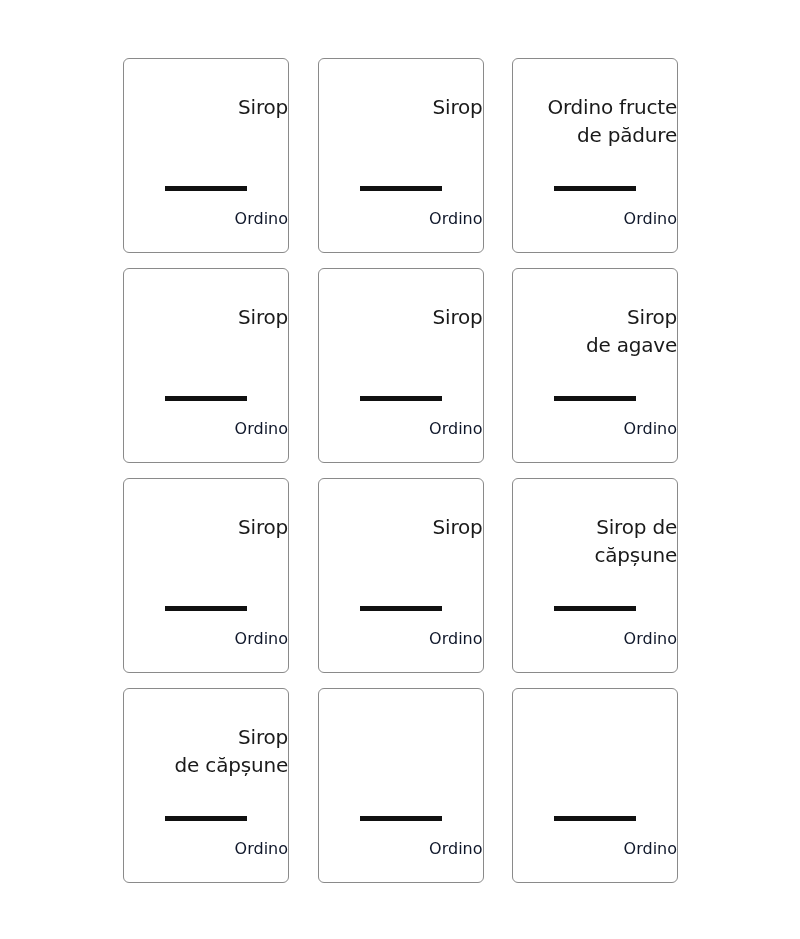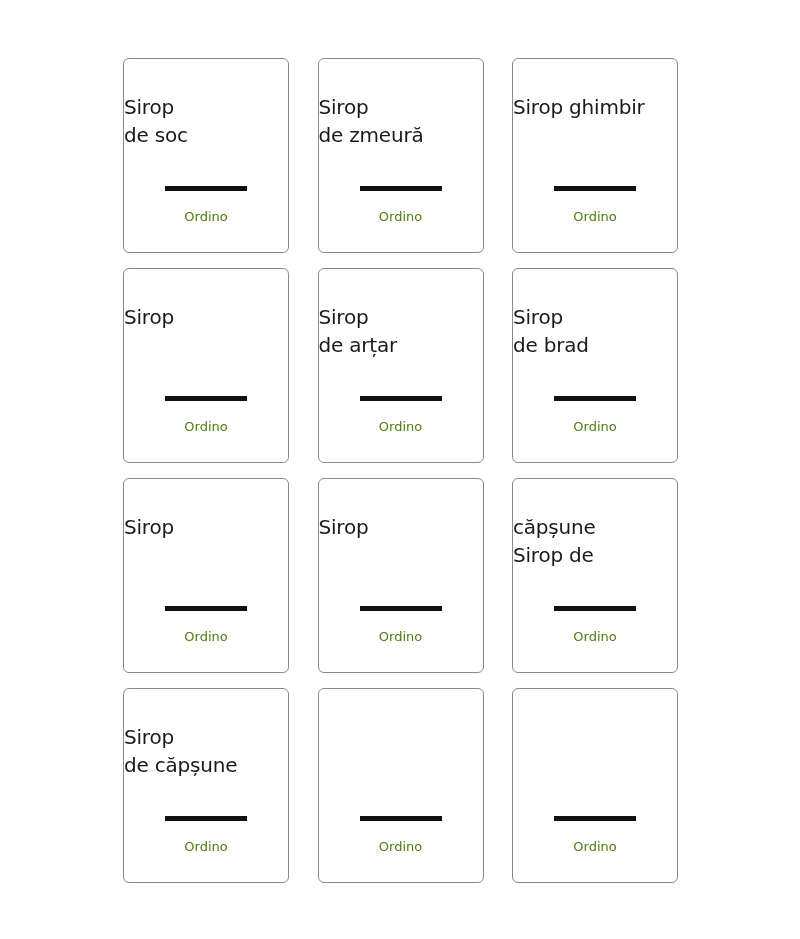--- a/index.html
+++ b/index.html
@@ -1,94 +1,92 @@
 <!DOCTYPE html>
 <html><head>
 <meta charset="utf-8">
 <style>
   html, body { margin:0; padding:0; background:#ffffff; }
   body { width:800px; height:939px; position:relative; font-family:"DejaVu Sans", sans-serif; }
   .grid { position:absolute; left:123px; top:58px; display:grid;
     grid-template-columns:166px 166px 166px; column-gap:28.5px; row-gap:15px; }
   .card { width:164px; height:193px; border:1px solid #8a8a8a; border-radius:6px;
     position:relative; background:#fff; box-sizing:content-box; }
-  .title { position:absolute; left:0; right:0; top:34px; text-align:left;
+  .title { position:absolute; left:0; right:0; top:34px; text-align:right;
     font-size:20px; line-height:28px; color:#1a1a1a; letter-spacing:-0.2px; }
   .bar { position:absolute; left:41px; width:82px; top:127px; height:5px; background:#111; }
-  .brand { position:absolute; left:0; right:0; top:150px; text-align:center;
-    font-size:13px; color:#4d7c0f; }
+  .brand { position:absolute; left:0; right:0; top:150px; text-align:right;
+    font-size:16px; color:#0f172a; }
 </style>
 </head>
 <body>
 
 <div class="grid">
   <div class="card">
     <div class="title">
         <div>Sirop</div>
-        <div>de soc</div>
-      </div>
-    <div class="bar"></div>
-    <div class="brand">Ordino</div>
-  </div>
-  <div class="card">
-    <div class="title">
-        <div>Sirop</div>
-        <div>de zmeură</div>
-      </div>
-    <div class="bar"></div>
-    <div class="brand">Ordino</div>
-  </div>
-  <div class="card">
-    <div class="title">
-        <div>Sirop ghimbir</div>
       </div>
     <div class="bar"></div>
     <div class="brand">Ordino</div>
   </div>
   <div class="card">
     <div class="title">
         <div>Sirop</div>
       </div>
     <div class="bar"></div>
     <div class="brand">Ordino</div>
   </div>
   <div class="card">
     <div class="title">
-        <div>Sirop</div>
-        <div>de arțar</div>
-      </div>
-    <div class="bar"></div>
-    <div class="brand">Ordino</div>
-  </div>
-  <div class="card">
-    <div class="title">
-        <div>Sirop</div>
-        <div>de brad</div>
+        <div>Ordino fructe</div>
+        <div>de pădure</div>
       </div>
     <div class="bar"></div>
     <div class="brand">Ordino</div>
   </div>
   <div class="card">
     <div class="title">
         <div>Sirop</div>
       </div>
     <div class="bar"></div>
     <div class="brand">Ordino</div>
   </div>
   <div class="card">
     <div class="title">
         <div>Sirop</div>
       </div>
     <div class="bar"></div>
     <div class="brand">Ordino</div>
   </div>
   <div class="card">
     <div class="title">
+        <div>Sirop</div>
+        <div>de agave</div>
+      </div>
+    <div class="bar"></div>
+    <div class="brand">Ordino</div>
+  </div>
+  <div class="card">
+    <div class="title">
+        <div>Sirop</div>
+      </div>
+    <div class="bar"></div>
+    <div class="brand">Ordino</div>
+  </div>
+  <div class="card">
+    <div class="title">
+        <div>Sirop</div>
+      </div>
+    <div class="bar"></div>
+    <div class="brand">Ordino</div>
+  </div>
+  <div class="card">
+    <div class="title">
+        <div>Sirop de</div>
         <div>căpșune</div>
-        <div>Sirop de</div>
       </div>
     <div class="bar"></div>
     <div class="brand">Ordino</div>
   </div>
   <div class="card">
     <div class="title">
         <div>Sirop</div>
         <div>de căpșune</div>
       </div>
     <div class="bar"></div>

